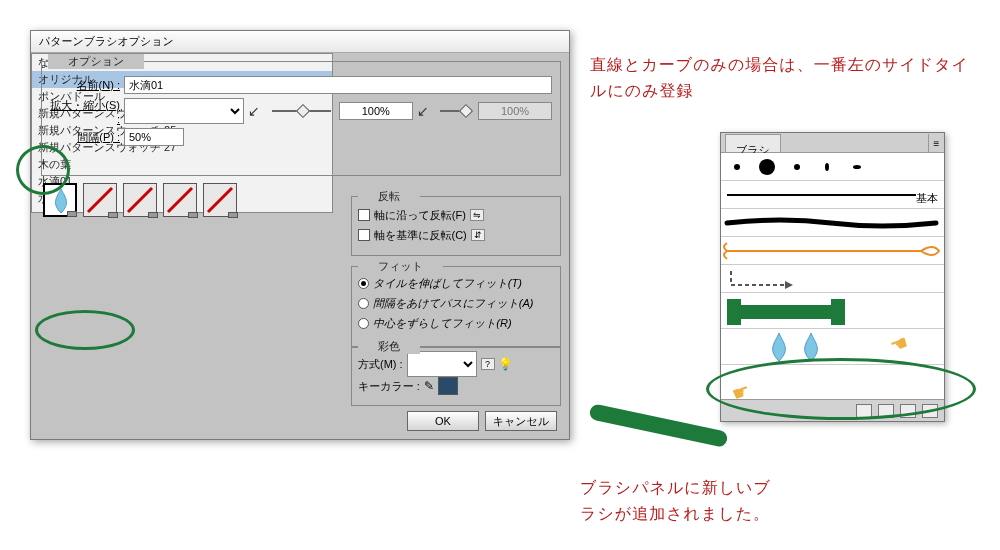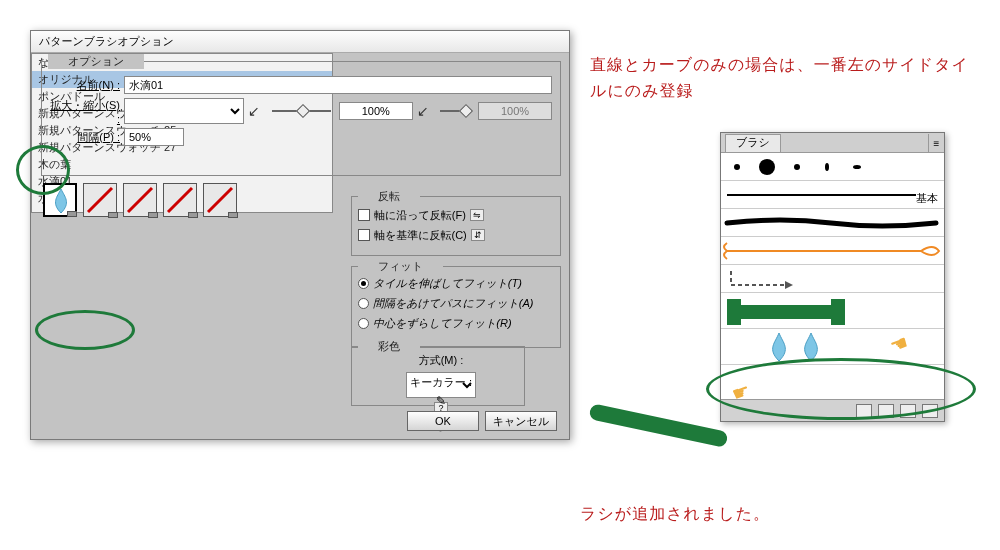--- a/index.html
+++ b/index.html
@@ -86,51 +86,51 @@
   .swatch-group { left:10px; top:205px; width:302px; height:160px;
     border:1px solid #888; background:#f2f2f2; overflow:hidden;}
   .swatch-item {
     padding:1px 6px; font-size:11px; color:#222;
   }
   .swatch-item.sel { background:#a8c6e4; }
 
   
   .flip-group  { left:320px; top:165px; width:210px; height:60px; }
   .fit-group   { left:320px; top:235px; width:210px; height:82px; }
-  .color-group { left:320px; top:315px; width:174px; height:60px; }
+  .color-group { left:320px; top:315px; width:210px; height:60px; }
 
   .chk-row { display:flex; align-items:center; height:20px; padding-left:6px; gap:4px; font-size:11px;}
   .chk { width:12px; height:12px; border:1px solid #555; background:#fff; }
   .radio { width:11px; height:11px; border:1px solid #555; border-radius:50%; background:#fff; position:relative;}
   .radio.sel::after{content:"";position:absolute;left:2px;top:2px;width:5px;height:5px;border-radius:50%;background:#000;}
 
   .mini-icon { width:14px; height:12px; border:1px solid #888; background:#eee; font-size:9px; display:inline-flex;align-items:center;justify-content:center;}
 
-  .color-row { display:flex; align-items:center; height:22px; padding-left:6px; gap:4px; font-size:11px;flex-direction:column;}
+  .color-row { display:flex; align-items:center; height:22px; padding-left:6px; gap:4px; font-size:11px;}
   .color-swatch {
     width:20px; height:18px; background:#2a4a6a; border:1px solid #555;
   }
 
   
   .btn-row { position:absolute; right:12px; bottom:8px; display:flex; gap:6px;}
   .btn {
     min-width:72px; height:20px; background:linear-gradient(#fefefe,#d5d5d5);
     border:1px solid #666; font-size:11px;
     display:flex; align-items:center; justify-content:center;
   }
 
   
   .panel {
     position:absolute; left:720px; top:132px; width:225px; height:290px;
     background:#dedede; border:1px solid #777;
     box-shadow:2px 2px 6px rgba(0,0,0,.3);
   }
   .panel-tabbar { height:20px; background:#cfcfcf; border-bottom:1px solid #999; display:flex; align-items:flex-end;}
   .tab {
-    height:18px; padding:0 10px; font-size:11px; background:#e9e9e9;
+    height:18px; padding:8px 10px; font-size:11px; background:#e9e9e9;
     border:1px solid #999; border-bottom:none; margin-left:4px;
   }
   .panel-menu {
     margin-left:auto; width:16px; height:18px; background:#cfcfcf;
     font-size:10px; display:flex; align-items:center; justify-content:center;
     border-left:1px solid #999;
   }
   .panel-body { background:#fff; height:246px; overflow:hidden; position:relative;}
   .p-row { height:28px; border-bottom:1px solid #ccc; position:relative;}
   .basic-label { position:absolute; right:6px; bottom:2px; font-size:11px;}
@@ -387,20 +387,20 @@
     <div class="footer-icon"></div>
     <div class="footer-icon"></div>
   </div>
 </div>
 
 <div class="hand" style="left:890px; top:332px;">☚</div>
 <div class="hand" style="left:732px; top:380px;">☛</div>
 
 <div class="anno anno1">直線とカーブのみの場合は、一番左のサイドタイルにのみ登録</div>
 <div class="anno anno2">
-  <br>
+  <span>ブラシパネルに新しいブ</span><br>
   <span>ラシが追加されました。</span>
 </div>
 
 <div class="ellipse ell-tile"></div>
 <div class="ellipse ell-list"></div>
 <div class="ellipse ell-panel"></div>
 <div class="mag-handle"></div>
 
 </body></html>

